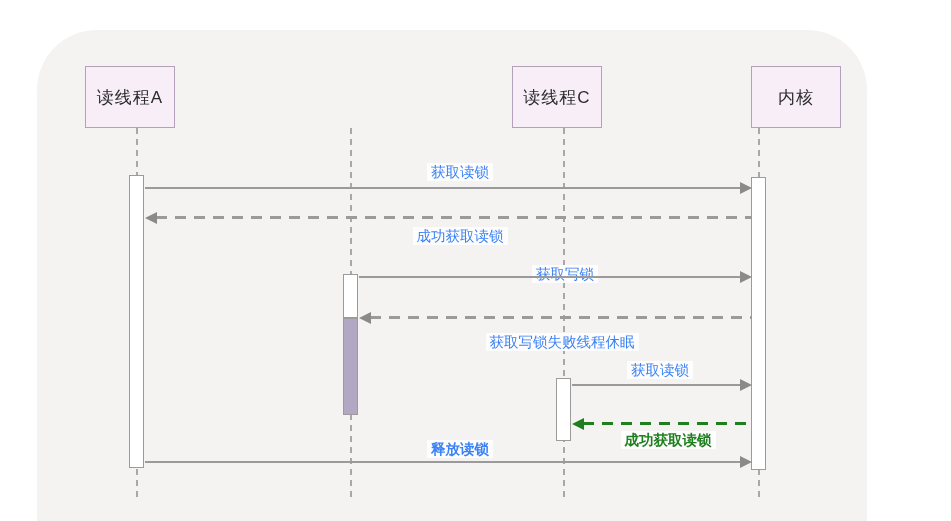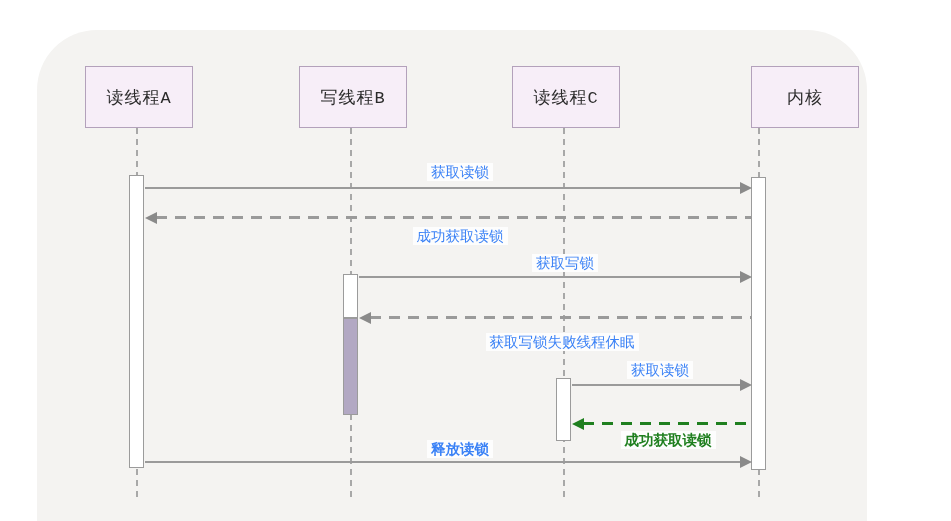--- a/index.html
+++ b/index.html
@@ -5,24 +5,24 @@
   html,body{margin:0;padding:0;background:#ffffff;}
   .root{
     position:relative;width:951px;height:521px;background:#ffffff;overflow:hidden;
     font-family:"Liberation Sans",sans-serif;
   }
   .panel{
     position:absolute;left:37px;top:30px;width:830px;height:491px;
     background:#f4f3f1;border-radius:60px 60px 0 0;
   }
   .participant{
-    position:absolute;top:66px;width:108px;height:62px;box-sizing:border-box;
+    position:absolute;top:66px;width:90px;height:62px;box-sizing:border-box;
     background:#f7eef8;border:1px solid #b3a1bb;
     display:flex;align-items:center;justify-content:center;
-    font-size:17px;color:#2b2b2b;letter-spacing:1px;font-family:Liberation Mono, monospace;
+    font-size:17px;color:#2b2b2b;letter-spacing:1px;
   }
   .lifeline{
     position:absolute;top:128px;height:372px;width:2px;
     background:repeating-linear-gradient(180deg,#a8a8a8 0 6px,transparent 6px 11px);
   }
   .activation{
     position:absolute;width:15px;box-sizing:border-box;
     background:#ffffff;border:1px solid #9b9b9b;
   }
   .activation.sleep{background:#b2a8c3;}
@@ -56,23 +56,20 @@
   <div class="panel"></div>
 
   <div class="lifeline" style="left:136px;"></div>
   <div class="lifeline" style="left:350px;"></div>
   <div class="lifeline" style="left:563px;"></div>
   <div class="lifeline" style="left:758px;"></div>
 
   <div class="participant" style="left:85px;">
     <span>读线程A</span>
   </div>
-  <div class="participant" style="left:299px;">
-    <span>写线程B</span>
-  </div>
   <div class="participant" style="left:512px;">
     <span>读线程C</span>
   </div>
   <div class="participant" style="left:707px;margin-left:44px;">
     <span>内核</span>
   </div>
 
   <div class="activation" style="left:129px;top:175px;height:293px;"></div>
   <div class="activation" style="left:751px;top:177px;height:293px;"></div>
   <div class="activation" style="left:343px;top:274px;height:44px;"></div>
@@ -88,21 +85,21 @@
   </div>
 
   <div class="arrow" style="left:145px;top:212px;width:607px;">
     <div class="shaft-dashed"></div>
     <div class="head left"></div>
   </div>
   <div class="mlabel" style="left:380px;top:227px;width:160px;">
     <span>成功获取读锁</span>
   </div>
 
-  <div class="mlabel" style="left:495px;top:254px;width:140px;">
+  <div class="mlabel" style="left:495px;top:265px;width:140px;">
     <span>获取写锁</span>
   </div>
   <div class="arrow" style="left:359px;top:271px;width:393px;">
     <div class="shaft-solid"></div>
     <div class="head right"></div>
   </div>
 
   <div class="arrow" style="left:359px;top:312px;width:393px;">
     <div class="shaft-dashed"></div>
     <div class="head left"></div>

